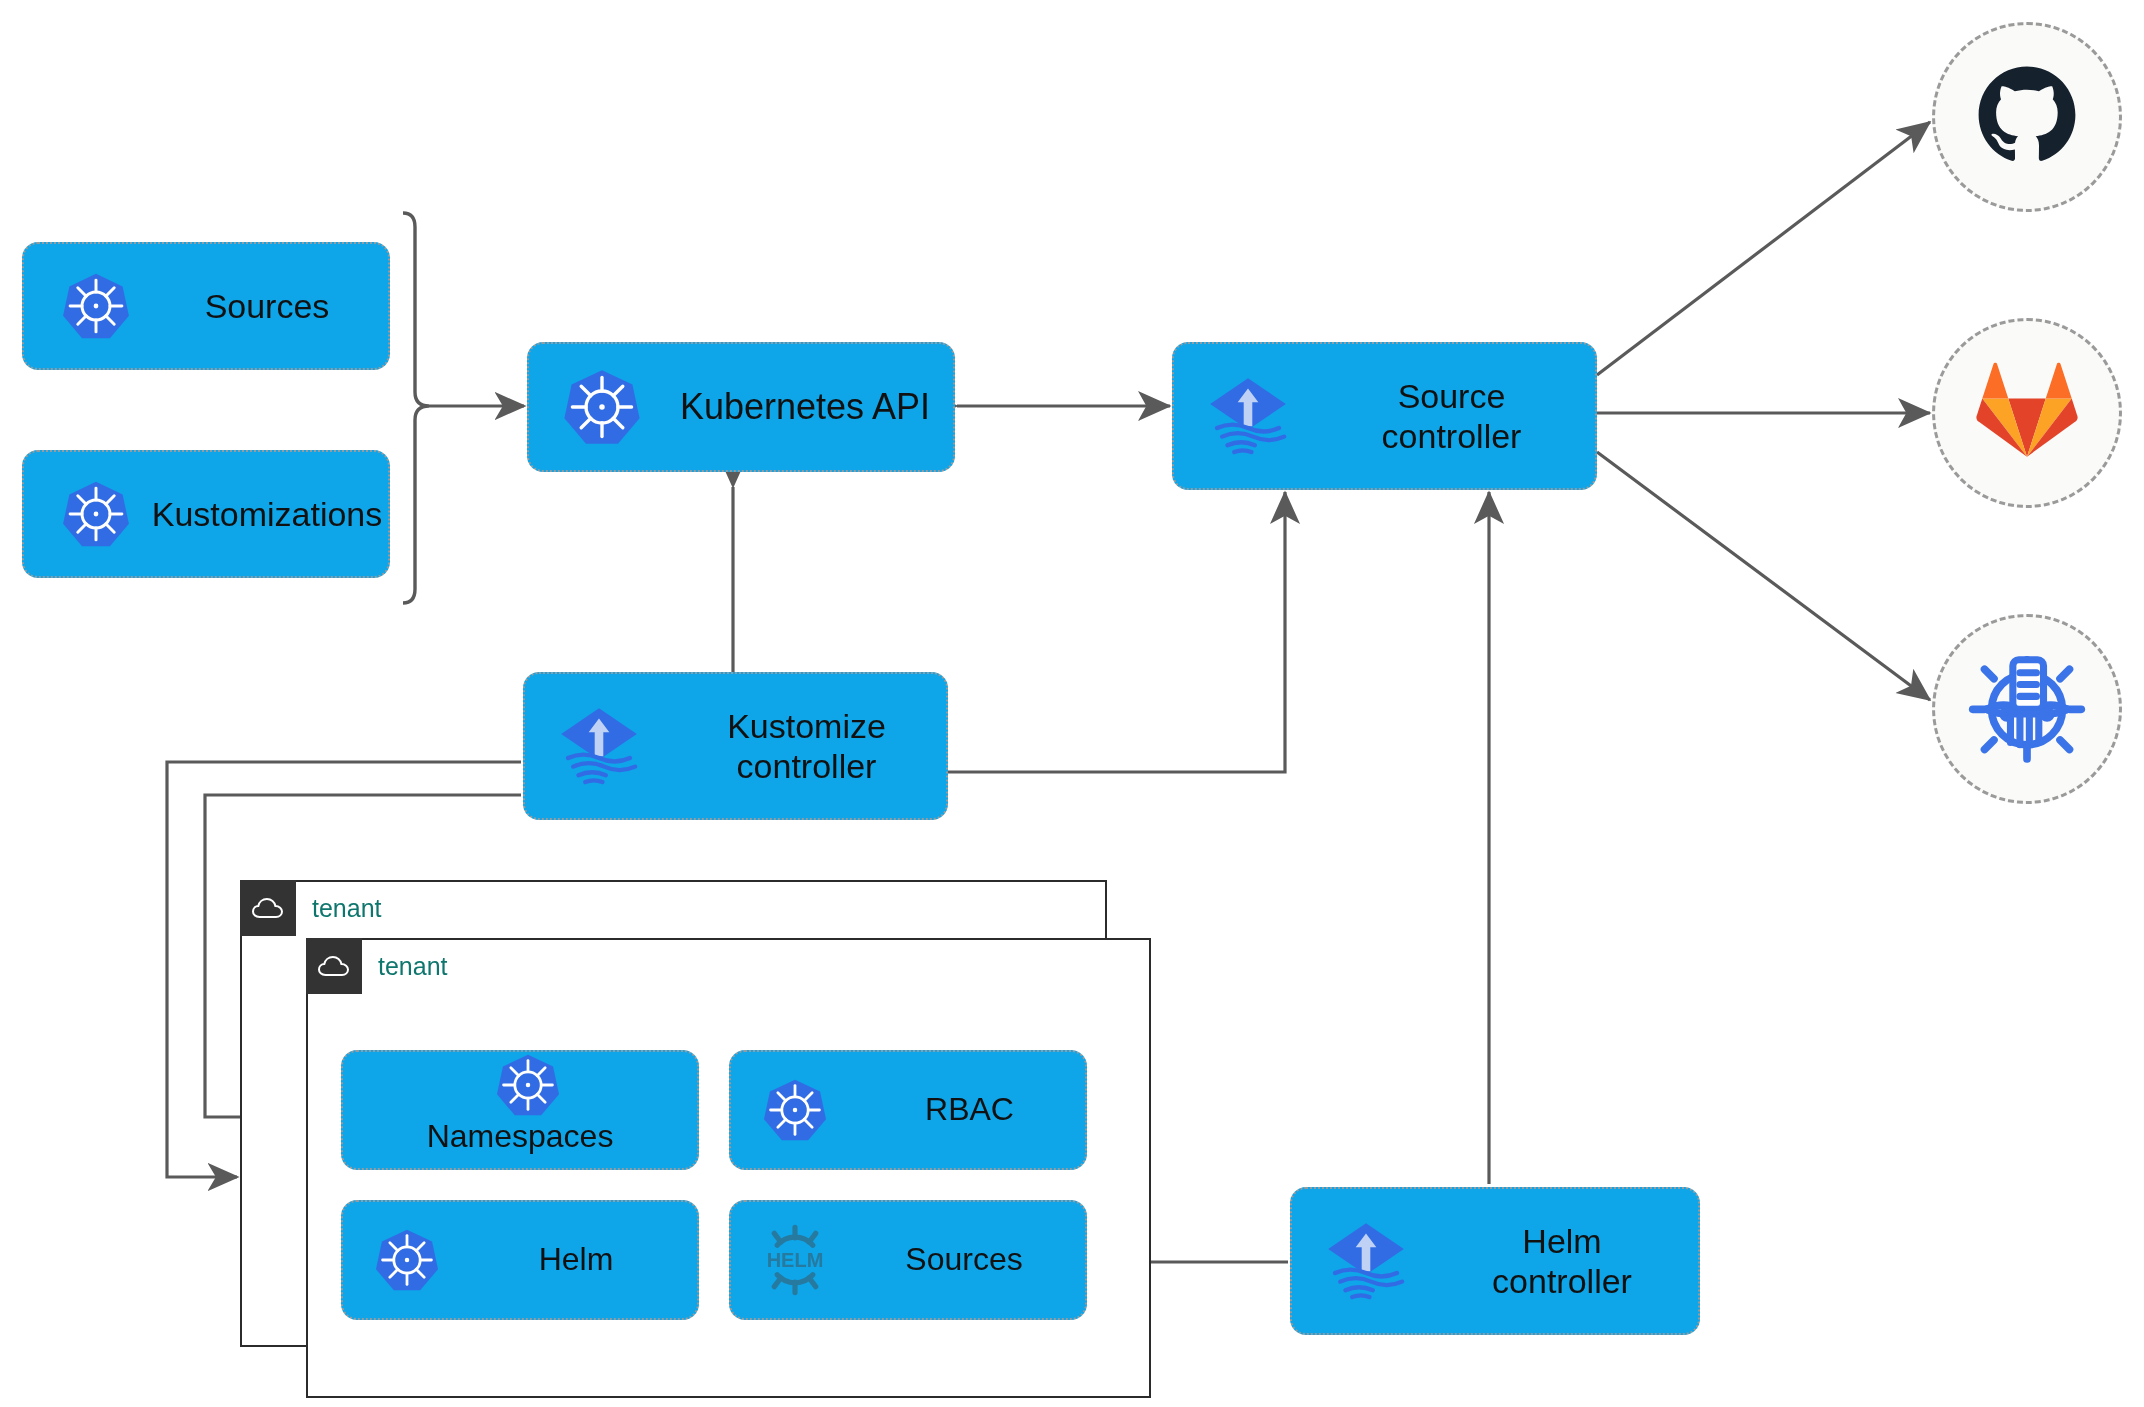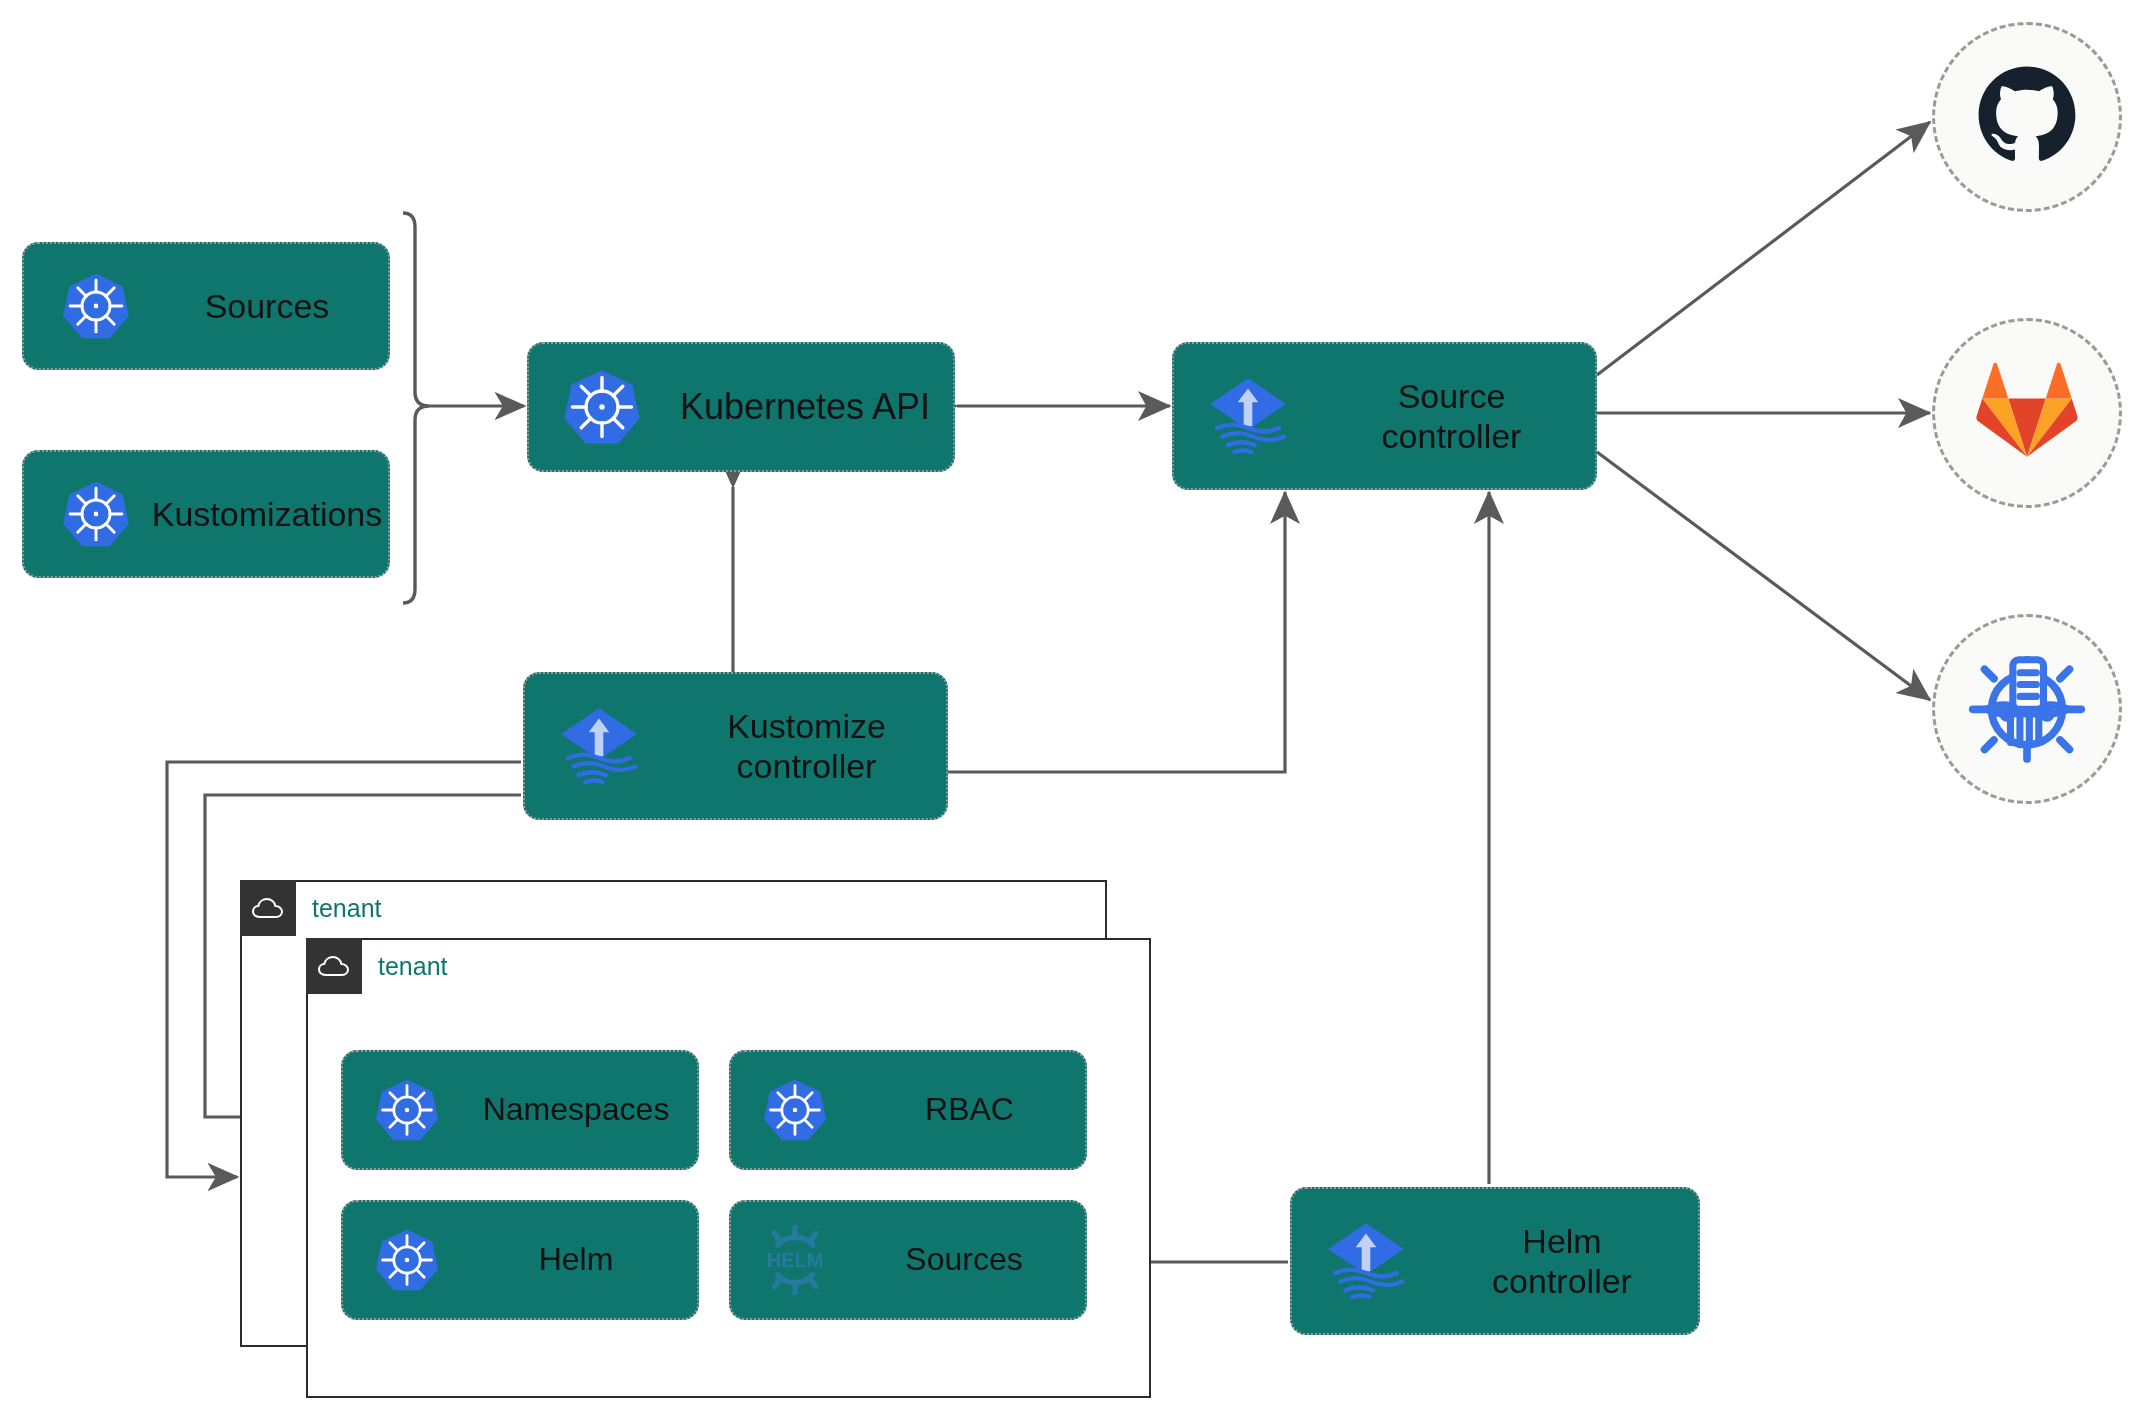--- a/index.html
+++ b/index.html
@@ -2,21 +2,21 @@
 <html><head>
 <meta charset="utf-8">
 <style>
   html,body{margin:0;padding:0;background:#ffffff;}
   body{width:2144px;height:1407px;position:relative;overflow:hidden;
        font-family:"Liberation Sans","DejaVu Sans",sans-serif;color:#111111;}
   #stage{position:absolute;left:0;top:0;width:2144px;height:1407px;}
   svg.layer{position:absolute;left:0;top:0;width:2144px;height:1407px;pointer-events:none;}
 
   
-  .card{position:absolute;box-sizing:border-box;background:#0f766e;
+  .card{position:absolute;box-sizing:border-box;background:#0ea5e9;
         border:2px dotted #9a9a9a;border-radius:16px;
         display:flex;align-items:center;}
   .card .ico{flex:0 0 auto;display:flex;align-items:center;justify-content:center;}
   .card .lbl{flex:1 1 auto;text-align:center;white-space:pre-line;line-height:1.18;}
 
   
   .tenant{position:absolute;box-sizing:border-box;background:#ffffff;border:2px solid #2b2b2b;}
   .tenant .bar{position:absolute;left:-2px;top:-2px;height:56px;display:flex;align-items:center;}
   .tenant .barico{width:56px;height:56px;background:#333333;display:flex;align-items:center;justify-content:center;}
   .tenant .bartxt{padding-left:16px;font-size:25px;color:#0f766e;}
@@ -201,21 +201,21 @@
   <div class="tenant" style="left:306px;top:938px;width:845px;height:460px;">
     <div class="bar">
       <span class="barico">
         <svg width="34" height="26" viewBox="0 0 34 24" fill="none" stroke="#ffffff" stroke-width="2">
           <path d="M8.5 21 C4.4 21 2 18.4 2 15.4 C2 12.5 4.3 10.1 7.3 10 C8.1 6 11.6 3 15.9 3 C20.2 3 23.7 6 24.4 10 C28.2 10 31 12.7 31 15.6 C31 18.5 28.6 21 25 21 Z"></path>
         </svg>
       </span>
       <span class="bartxt">tenant</span>
     </div>
 
-    <div class="card" style="left:33px;top:110px;width:358px;height:120px;">
+    <div class="card" style="left:33px;top:110px;width:358px;height:120px;flex-direction:column;">
       <span class="ico" style="width:96px;margin-left:16px;">
         <svg width="66" height="66" viewBox="0 0 100 100">
           <path d="M50 4 L88 22 L97 64 L70 96 L30 96 L3 64 L12 22 Z" fill="#326CE5"></path>
           <g fill="none" stroke="#ffffff" stroke-width="4.2" stroke-linecap="round">
             <circle cx="50" cy="50" r="20"></circle>
             <circle cx="50" cy="50" r="3.4" fill="#ffffff" stroke="none"></circle>
             <path d="M50 30 L50 13"></path>
               <path d="M50 70 L50 87"></path>
             <path d="M30 50 L13 50"></path>
               <path d="M70 50 L87 50"></path>

